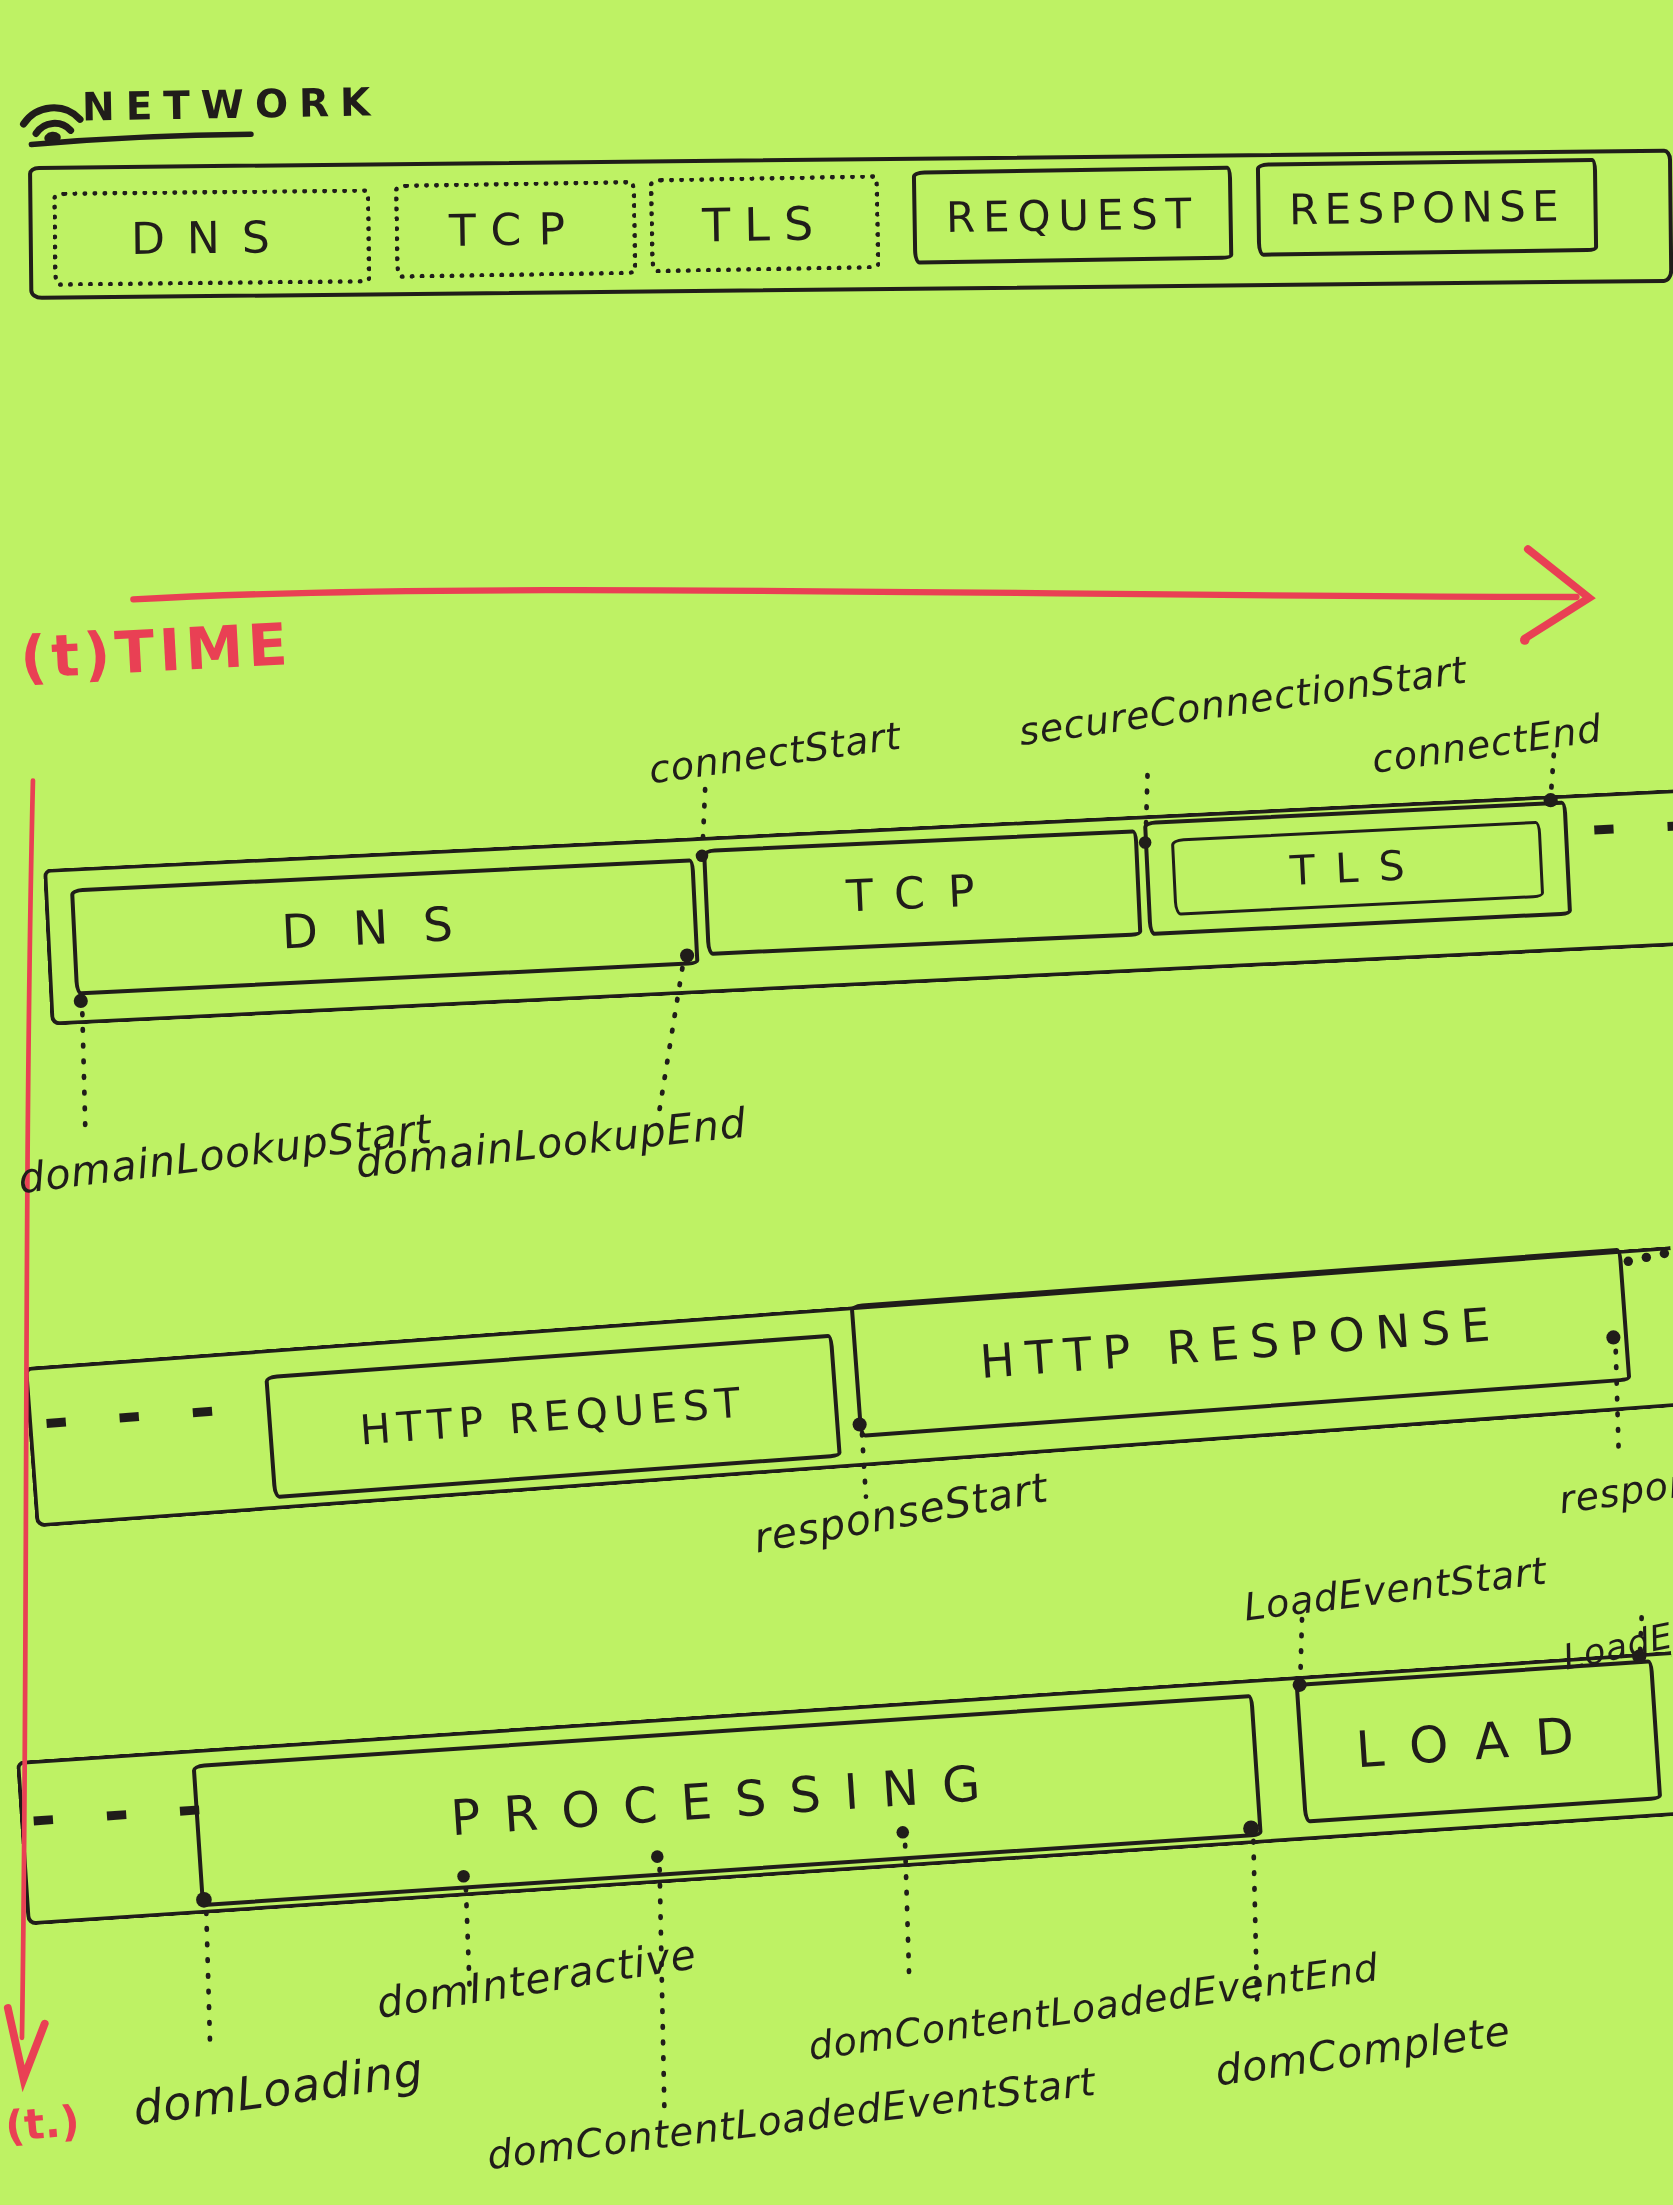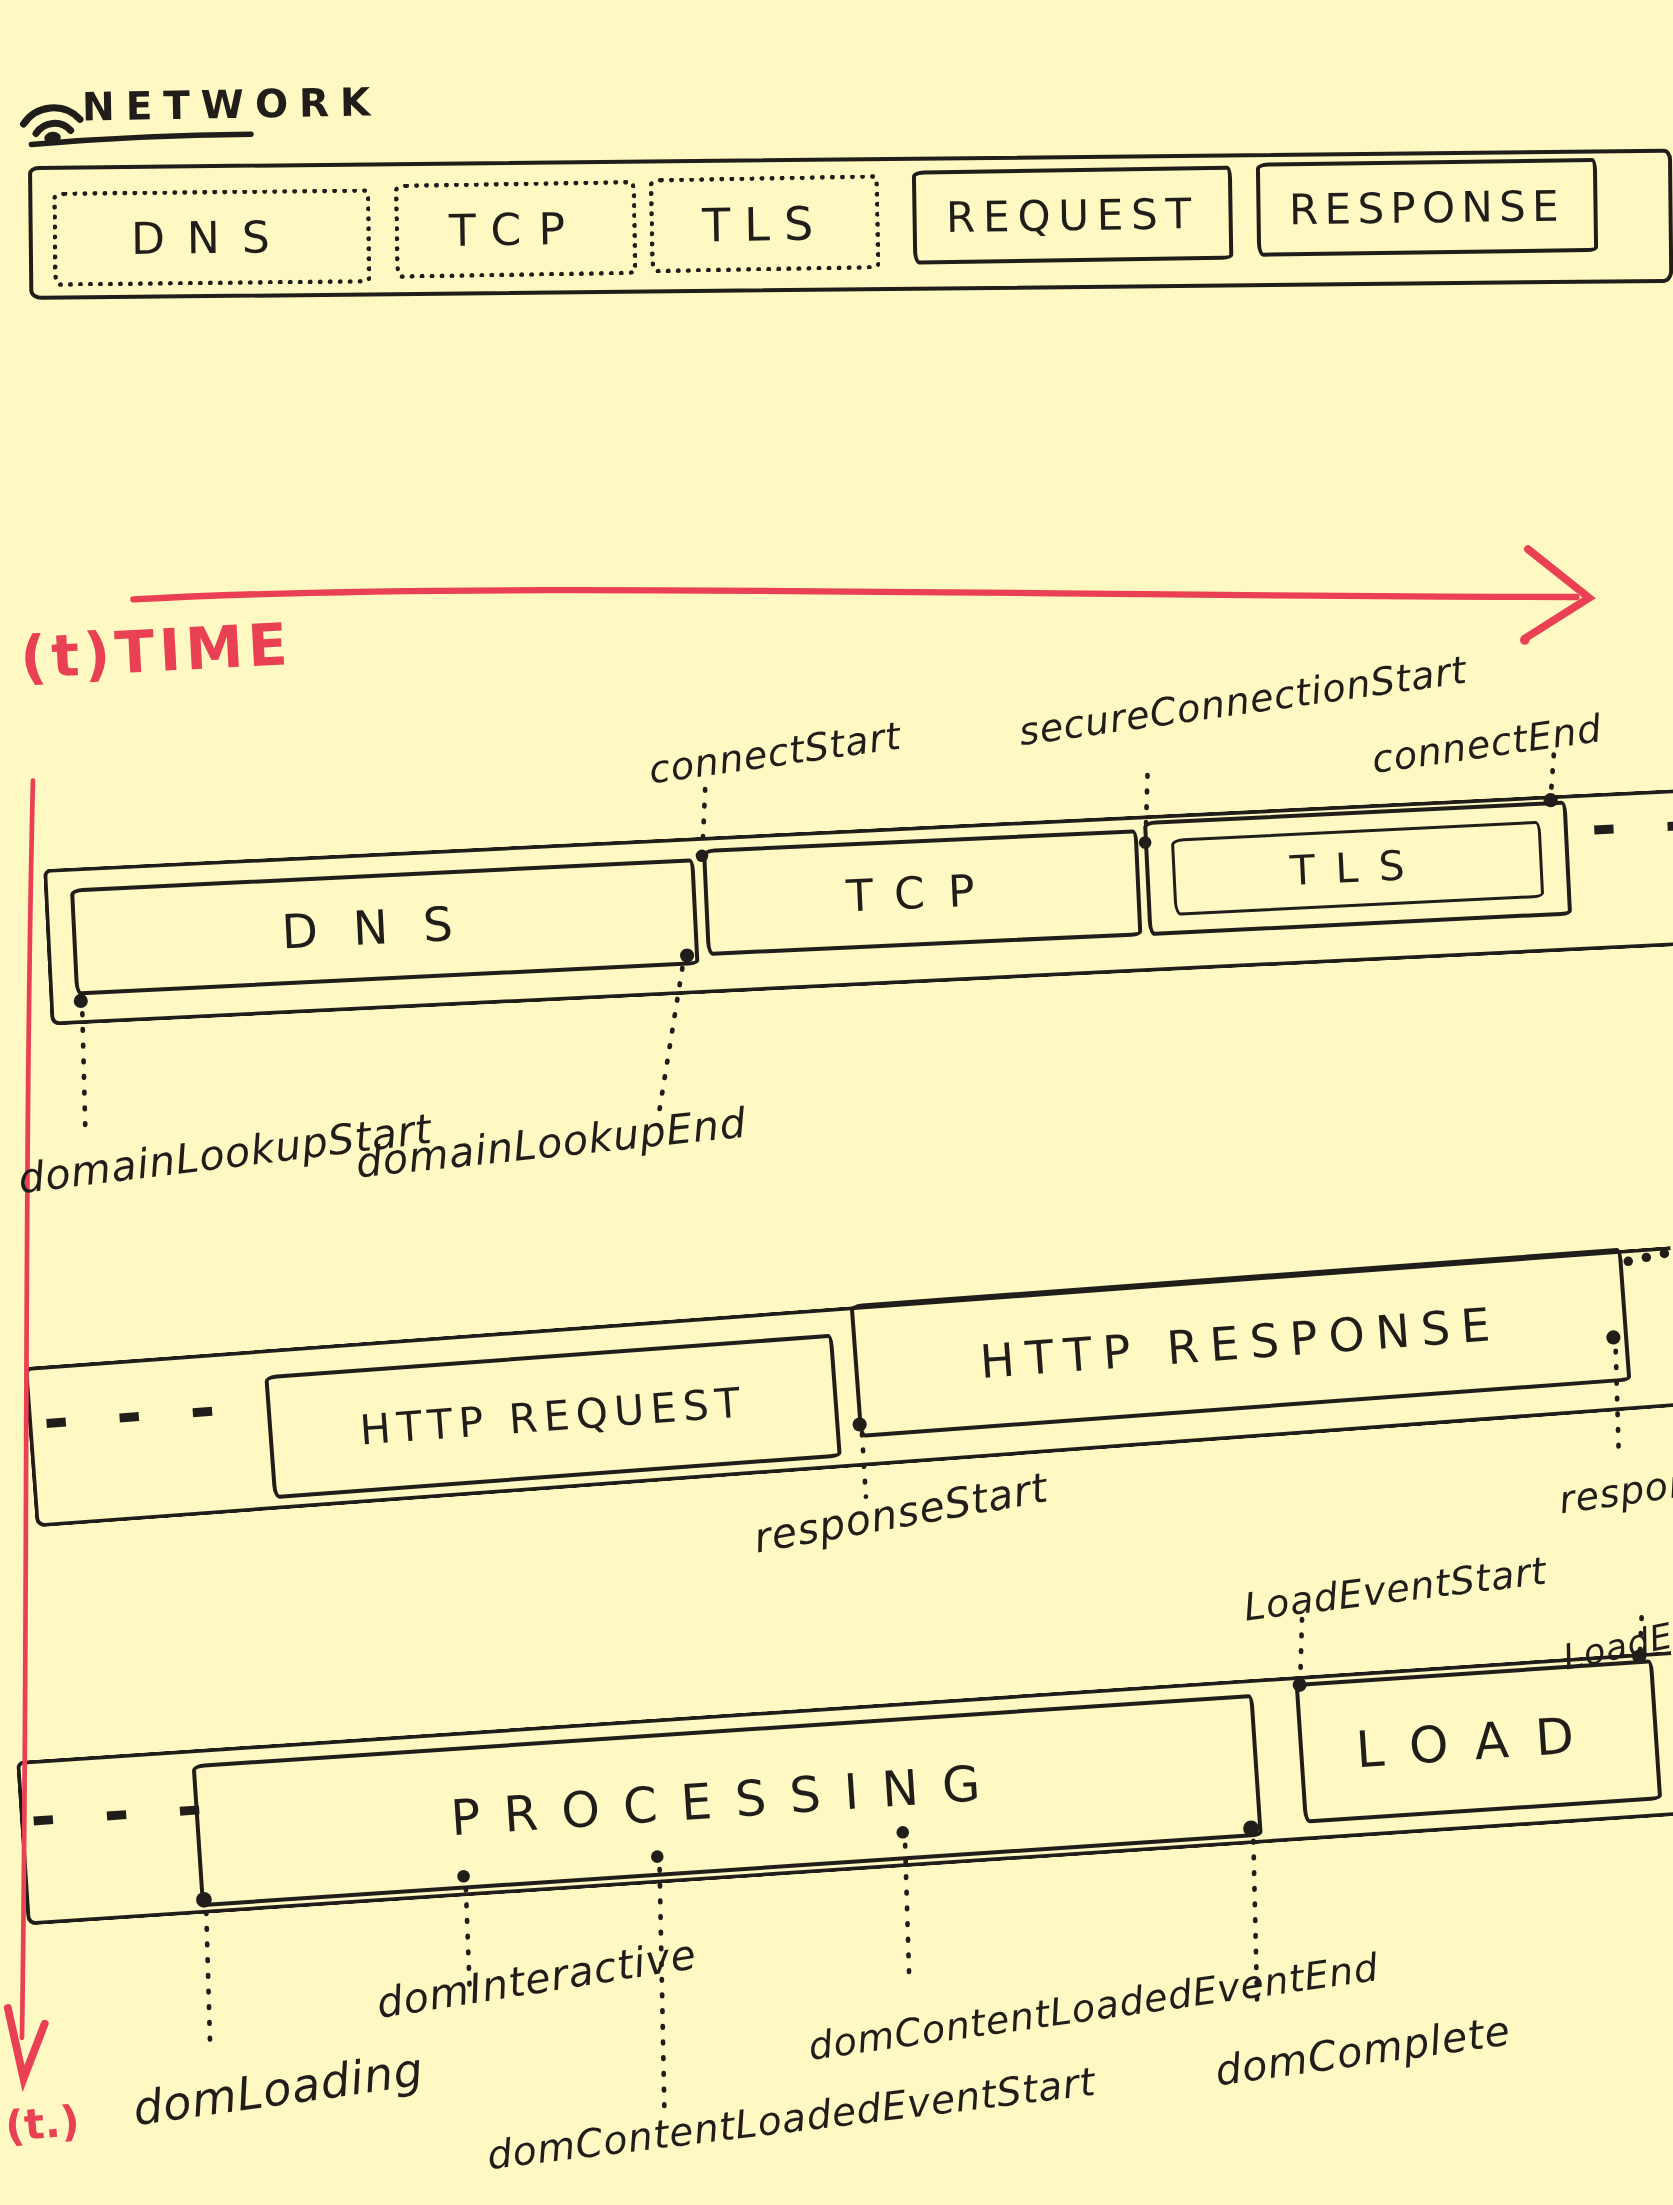--- a/index.html
+++ b/index.html
@@ -1,18 +1,18 @@
 <!DOCTYPE html>
 <html style="font-size:12.6px"><head>
 <meta charset="utf-8">
 <style>
   html,body{margin:0;padding:0;background:#e9e7e2;}
   .page{
     position:relative; width:1673px; height:2205px; overflow:hidden;
-    background:#fef9c3;
+    background:#bef264;
     font-family:"DejaVu Sans", sans-serif;
     color:#201d1a;
   }
   svg.overlay{position:absolute; left:0; top:0; width:1673px; height:2205px; pointer-events:none; z-index:6;}
   
   .hdr-title{
     position:absolute; left:82px; top:82px; font-size:39px; font-weight:600;
     letter-spacing:11px; transform:rotate(-1deg); white-space:nowrap;
   }
   

